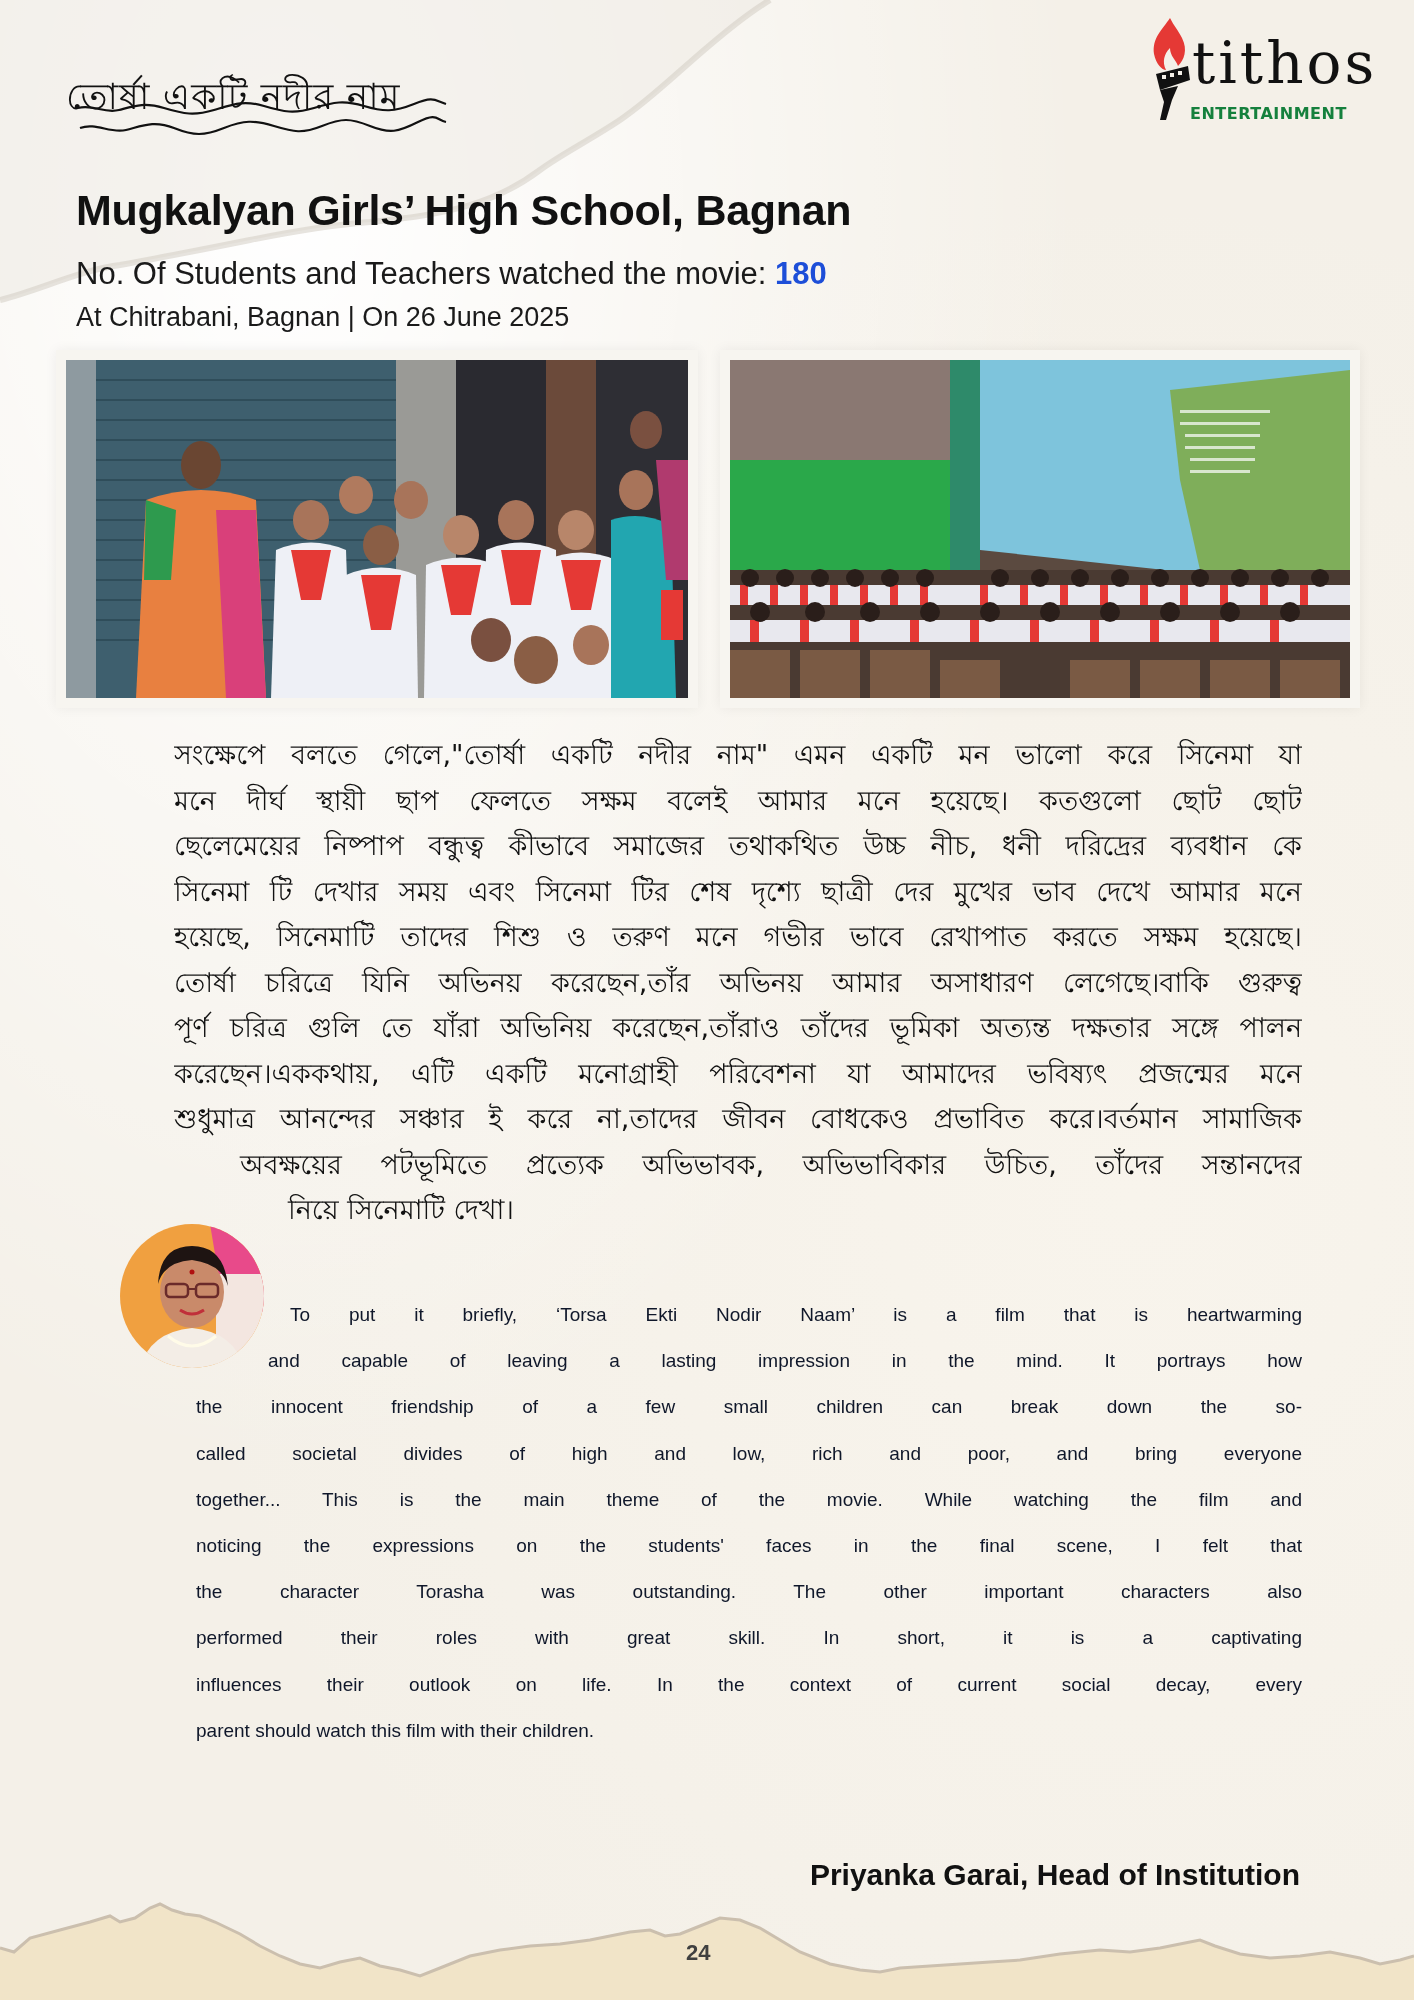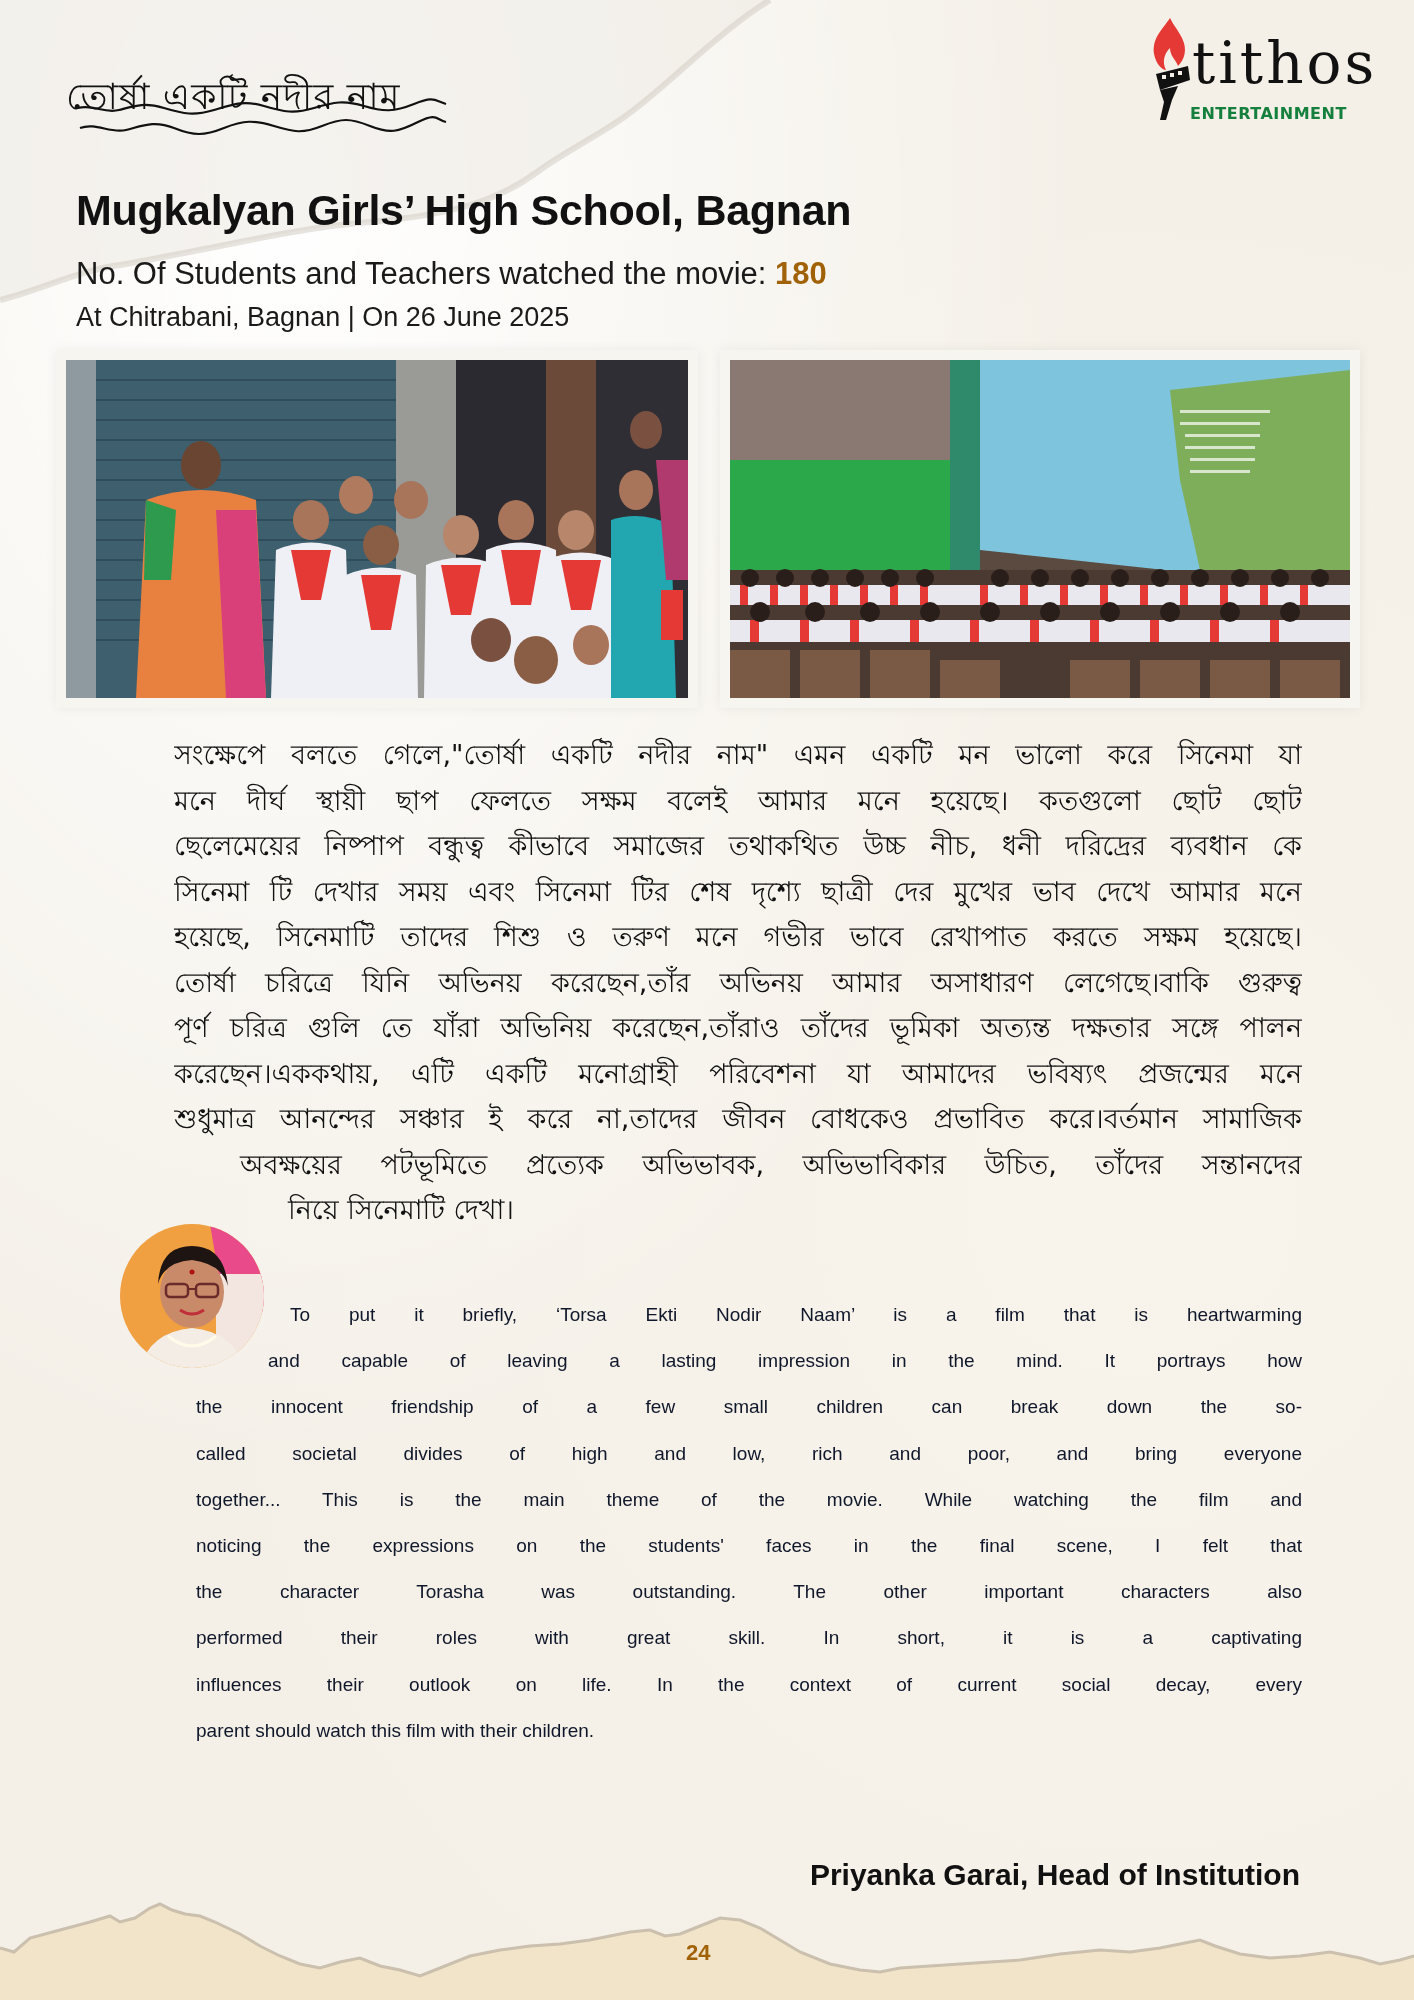--- a/index.html
+++ b/index.html
@@ -46,21 +46,21 @@
     }
     .school-title {
       position: absolute; left: 76px; top: 186px;
       font-family: "Liberation Sans", sans-serif; font-weight: bold;
       font-size: 43px; color: #111; white-space: nowrap; letter-spacing: -0.3px;
     }
     .students-line {
       position: absolute; left: 76px; top: 256px;
       font-size: 31px; color: #1a1a1a; white-space: nowrap;
     }
-    .students-line b { font-weight: bold; color: #a16207; }
+    .students-line b { font-weight: bold; color: #1d4ed8; }
     .venue-line {
       position: absolute; left: 76px; top: 302px;
       font-size: 27px; color: #1a1a1a; white-space: nowrap;
     }
     .photo {
       position: absolute; overflow: hidden;
       box-shadow: 0 0 0 10px #f7f5f0, 0 0 12px 10px rgba(0,0,0,0.06);
     }
     .photo-1 { left: 66px; top: 360px; width: 622px; height: 338px; }
     .photo-2 { left: 730px; top: 360px; width: 620px; height: 338px; }
@@ -85,21 +85,21 @@
     .en-line { display: block; height: 46.2px; white-space: nowrap; text-align: justify; text-align-last: justify; }
     .en-line.l0 { padding-left: 94px; }
     .en-line.l1 { padding-left: 72px; }
     .en-line.last { text-align-last: left; }
     .signature {
       position: absolute; right: 114px; top: 1858px;
       font-weight: bold; font-size: 30px; color: #111; white-space: nowrap;
     }
     .page-number {
       position: absolute; left: 686px; top: 1940px;
-      font-weight: bold; font-size: 22px; color: #a16207;
+      font-weight: bold; font-size: 22px; color: #404040;
     }
   </style>
 </head>
 <body>
 
 <div class="paper-bg"></div>
 
 <svg class="torn-top" viewBox="0 0 1414 360" preserveAspectRatio="none">
   <defs>
     <linearGradient id="tornShade" x1="0" y1="0" x2="0" y2="1">

